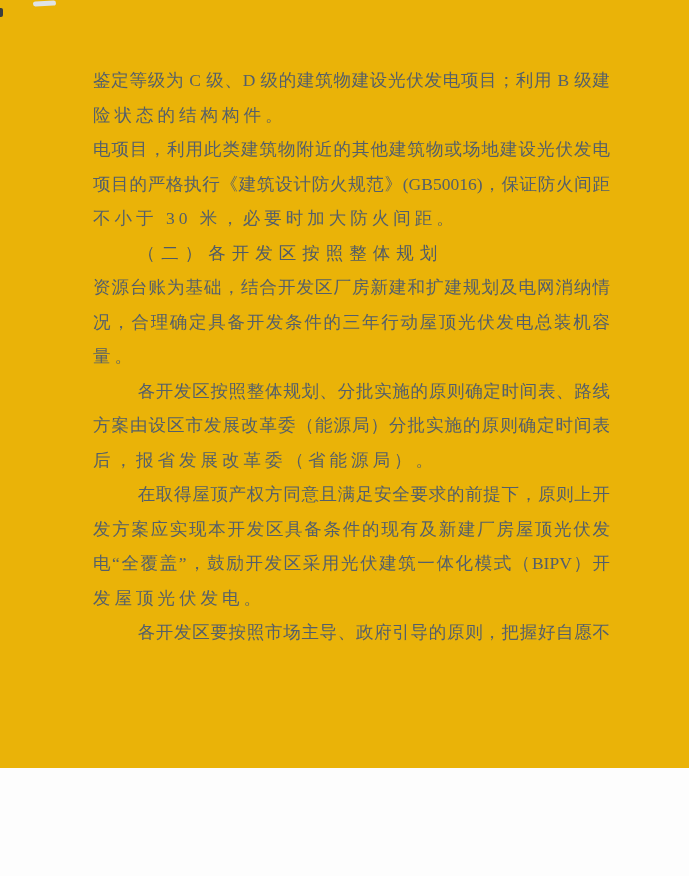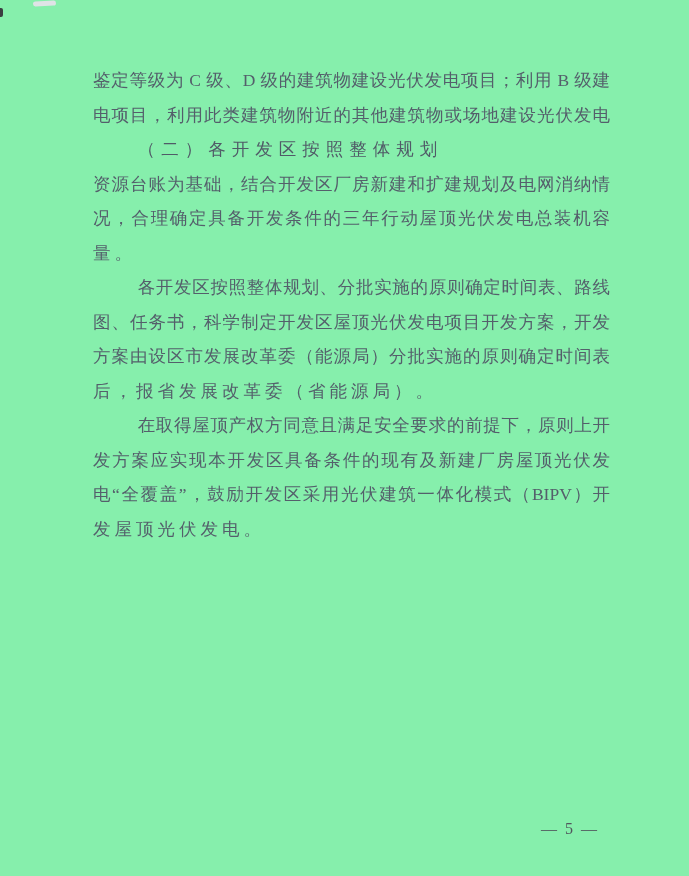--- a/index.html
+++ b/index.html
@@ -1,21 +1,21 @@
 <!DOCTYPE html>
 <html><head>
 <meta charset="utf-8">
 <style>
   html, body { margin: 0; padding: 0; }
   body { background: #fdfdfd; }
   .page {
     position: relative;
     width: 689px;
-    height: 876px;
-    background: #86efac;
+    height: 768px;
+    background: #eab308;
     overflow: hidden;
     font-family: "Liberation Serif", "DejaVu Serif", serif;
     color: #545f6b;
   }
   
   .mark-edge {
     position: absolute; left: 0; top: 8px;
     width: 3px; height: 9px;
     background: #3a3d40; border-radius: 0 2px 2px 0;
   }
@@ -67,49 +67,54 @@
 
 <div class="page">
 
   <div class="mark-edge"></div>
   <div class="mark-smudge"></div>
 
   <main class="doc">
 
     <p class="para">
       <span class="line fill">鉴定等级为 C 级、D 级的建筑物建设光伏发电项目；利用 B 级建</span>
+      <span class="line end">险状态的结构构件。</span>
     </p>
 
     <p class="para">
       <span class="line fill">电项目，利用此类建筑物附近的其他建筑物或场地建设光伏发电</span>
+      <span class="line fill">项目的严格执行《建筑设计防火规范》(GB50016)，保证防火间距</span>
+      <span class="line end">不小于 30 米，必要时加大防火间距。</span>
     </p>
 
     <p class="para">
       <span class="line end indent heading">（二）各开发区按照整体规划</span>
     </p>
 
     <p class="para">
       <span class="line fill">资源台账为基础，结合开发区厂房新建和扩建规划及电网消纳情</span>
       <span class="line fill">况，合理确定具备开发条件的三年行动屋顶光伏发电总装机容</span>
       <span class="line end">量。</span>
     </p>
 
     <p class="para">
       <span class="line fill indent">各开发区按照整体规划、分批实施的原则确定时间表、路线</span>
-      <span class="line fill">图、任务书，科学制定开发区屋顶光伏发电项目开发方案，开发</span>
       <span class="line fill">方案由设区市发展改革委（能源局）分批实施的原则确定时间表</span>
       <span class="line end">后，报省发展改革委（省能源局）。</span>
     </p>
 
     <p class="para">
       <span class="line fill indent">在取得屋顶产权方同意且满足安全要求的前提下，原则上开</span>
       <span class="line fill">发方案应实现本开发区具备条件的现有及新建厂房屋顶光伏发</span>
       <span class="line fill">电“全覆盖”，鼓励开发区采用光伏建筑一体化模式（BIPV）开</span>
       <span class="line end">发屋顶光伏发电。</span>
     </p>
 
 
+    <p class="para">
+      <span class="line fill indent">各开发区要按照市场主导、政府引导的原则，把握好自愿不</span>
+    </p>
 
   </main>
 
   <div class="footer">— 5 —</div>
 
 </div>
 
 </body></html>

